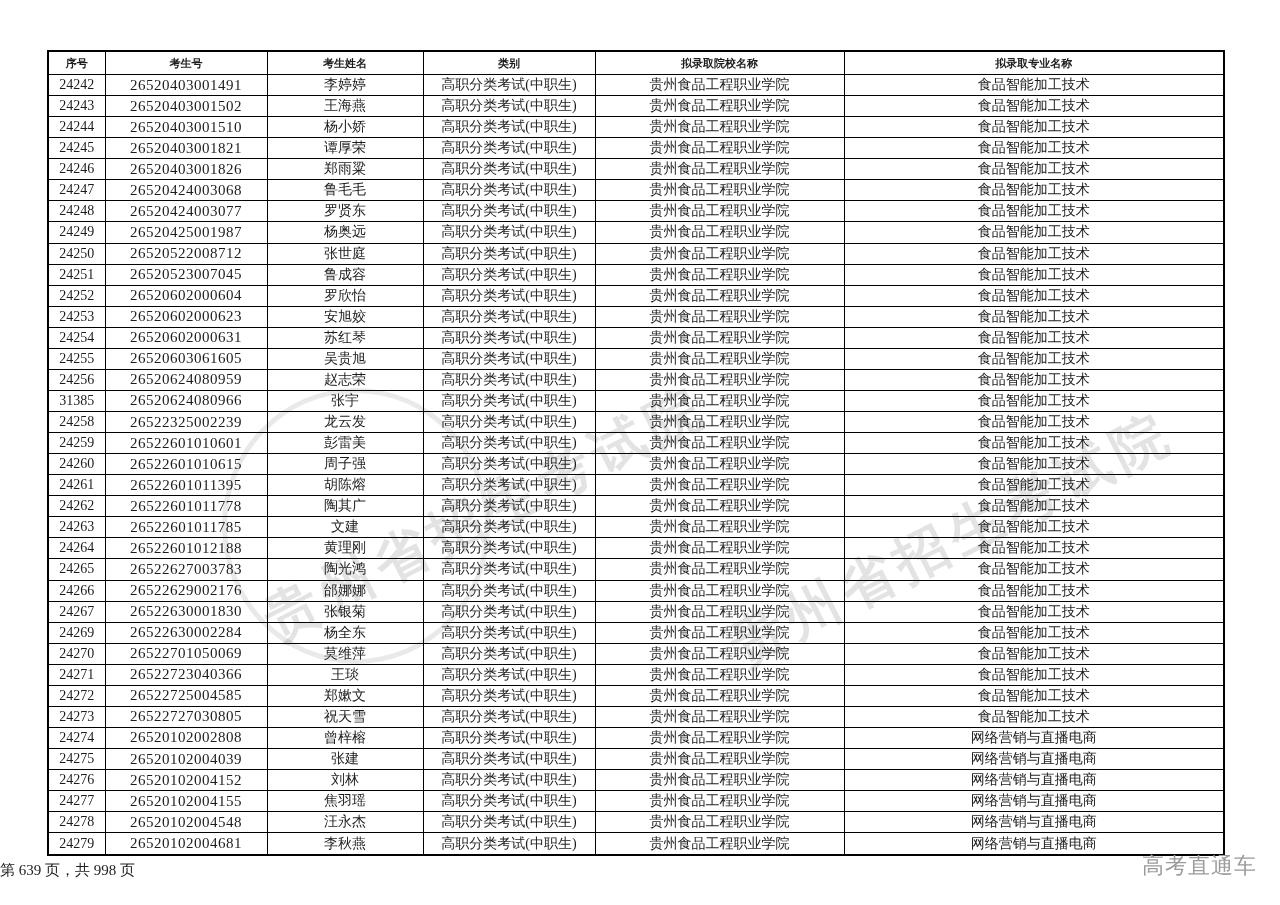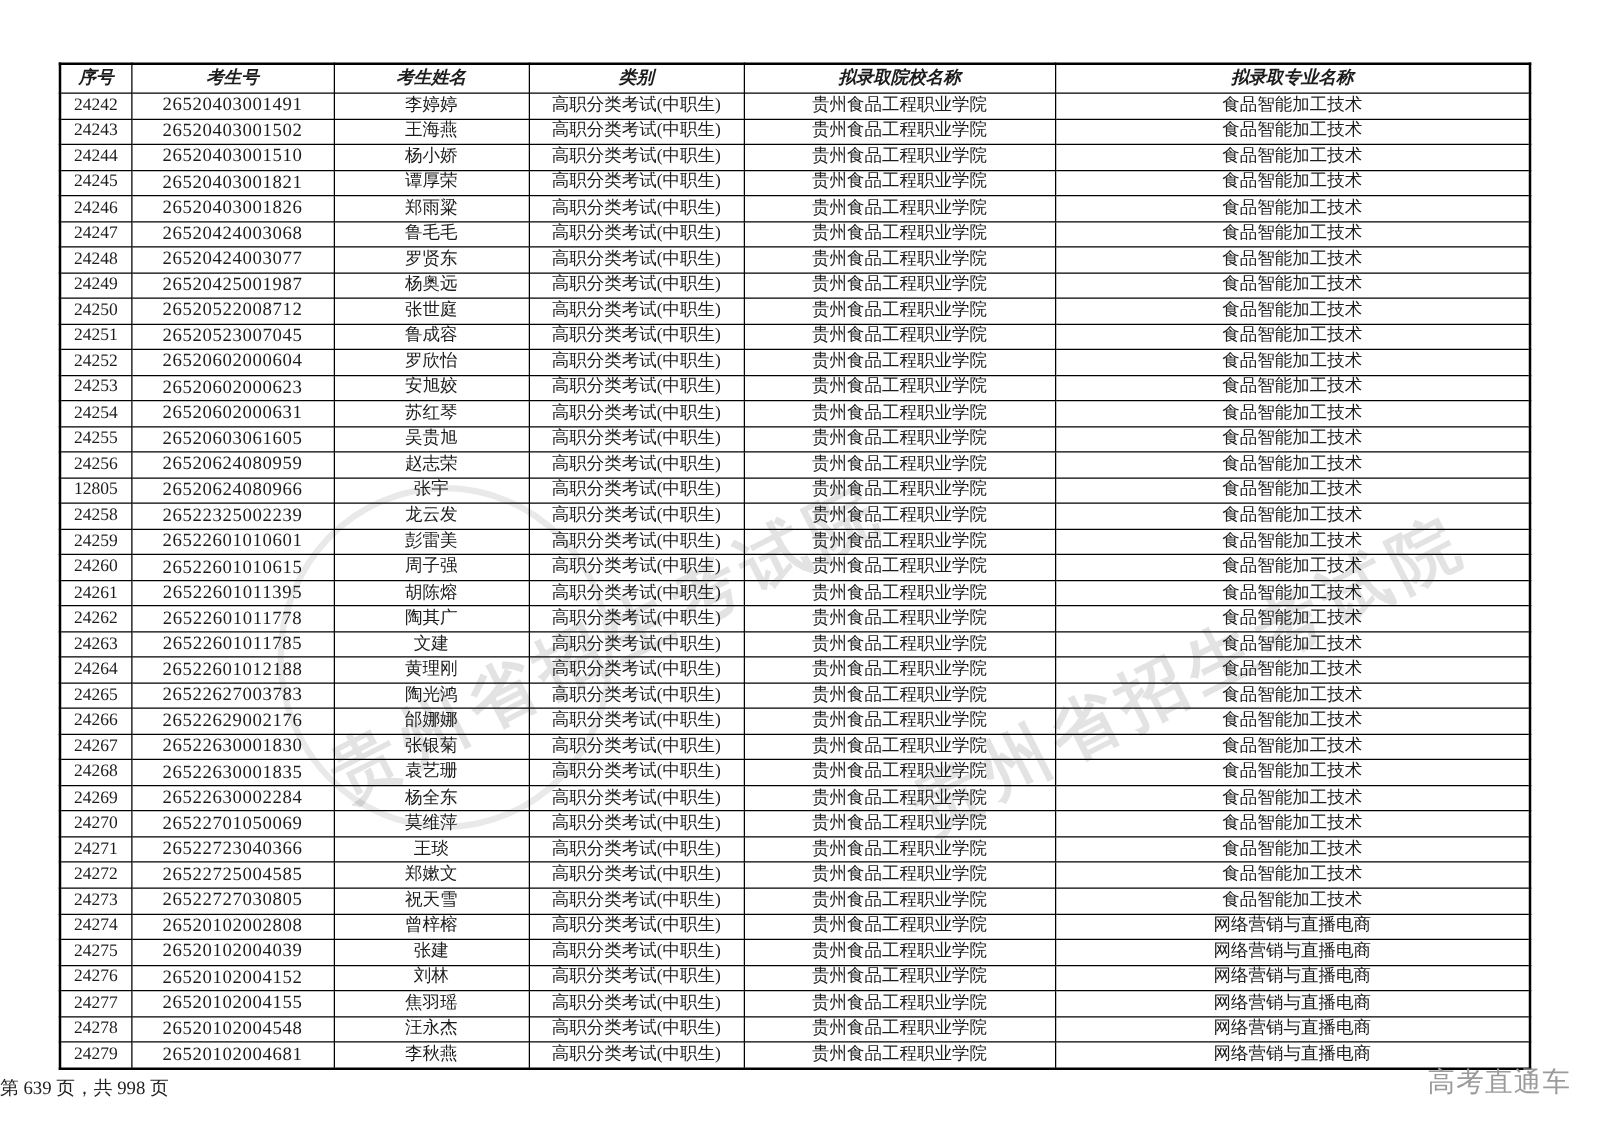--- a/index.html
+++ b/index.html
@@ -25,23 +25,22 @@
     text-align:center;
     vertical-align:middle;
     padding:0 2px;
     white-space:nowrap;
     overflow:hidden;
     font-size:14px;
     line-height:1;
   }
   .tbl thead th{
     font-weight:bold;
-    font-size:14px;
+    font-size:11px;
     height:22px;
-    font-style:italic;
   }
   .tbl td.c1{font-size:15px;letter-spacing:0.5px;margin-top:32px;}
   
   .wm, .wm-circle, .brand{pointer-events:none;}
   .wm{
     position:absolute;
     font-size:54px;
     font-weight:bold;
     letter-spacing:7px;
     color:rgba(40,40,40,0.13);
@@ -216,21 +215,21 @@
   </tr>
         <tr>
     <td class="c0">24256</td>
     <td class="c1">26520624080959</td>
     <td class="c2">赵志荣</td>
     <td class="c3">高职分类考试(中职生)</td>
     <td class="c4">贵州食品工程职业学院</td>
     <td class="c5">食品智能加工技术</td>
   </tr>
         <tr>
-    <td class="c0">12805</td>
+    <td class="c0">31385</td>
     <td class="c1">26520624080966</td>
     <td class="c2">张宇</td>
     <td class="c3">高职分类考试(中职生)</td>
     <td class="c4">贵州食品工程职业学院</td>
     <td class="c5">食品智能加工技术</td>
   </tr>
         <tr>
     <td class="c0">24258</td>
     <td class="c1">26522325002239</td>
     <td class="c2">龙云发</td>
@@ -304,28 +303,20 @@
   </tr>
         <tr>
     <td class="c0">24267</td>
     <td class="c1">26522630001830</td>
     <td class="c2">张银菊</td>
     <td class="c3">高职分类考试(中职生)</td>
     <td class="c4">贵州食品工程职业学院</td>
     <td class="c5">食品智能加工技术</td>
   </tr>
         <tr>
-    <td class="c0">24268</td>
-    <td class="c1">26522630001835</td>
-    <td class="c2">袁艺珊</td>
-    <td class="c3">高职分类考试(中职生)</td>
-    <td class="c4">贵州食品工程职业学院</td>
-    <td class="c5">食品智能加工技术</td>
-  </tr>
-        <tr>
     <td class="c0">24269</td>
     <td class="c1">26522630002284</td>
     <td class="c2">杨全东</td>
     <td class="c3">高职分类考试(中职生)</td>
     <td class="c4">贵州食品工程职业学院</td>
     <td class="c5">食品智能加工技术</td>
   </tr>
         <tr>
     <td class="c0">24270</td>
     <td class="c1">26522701050069</td>

